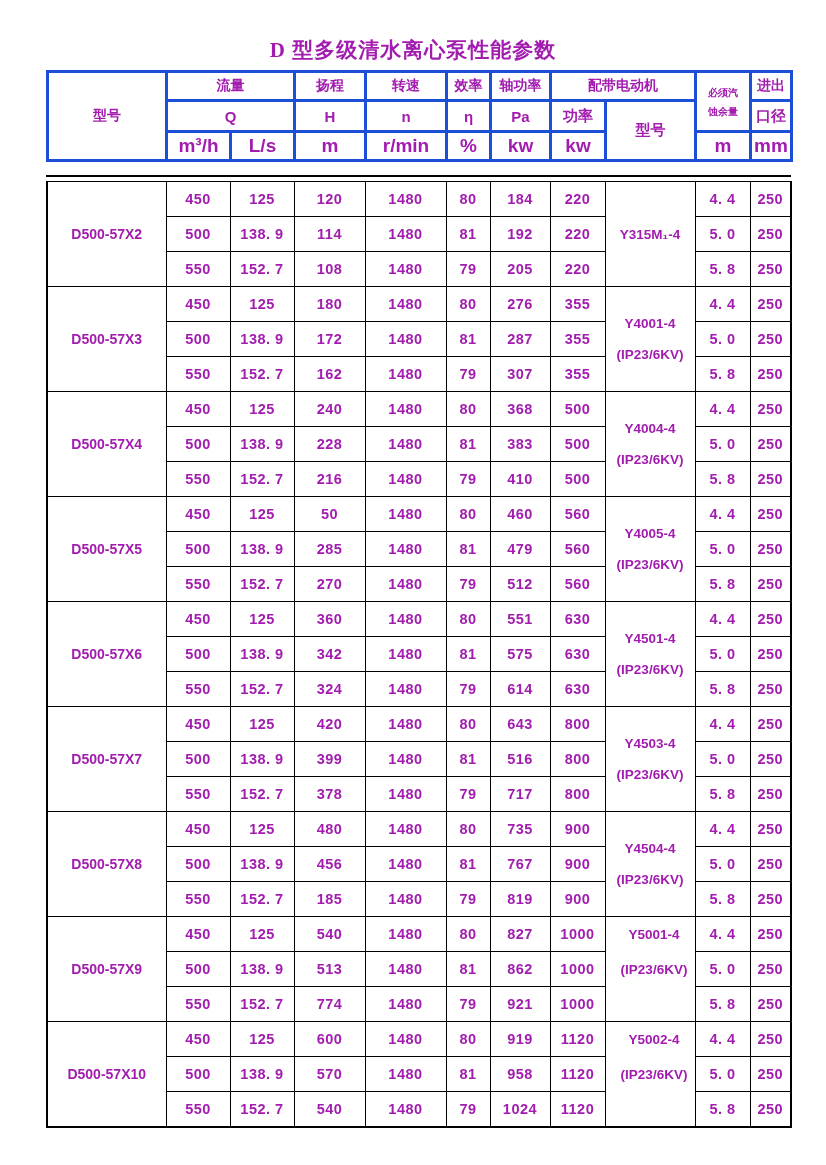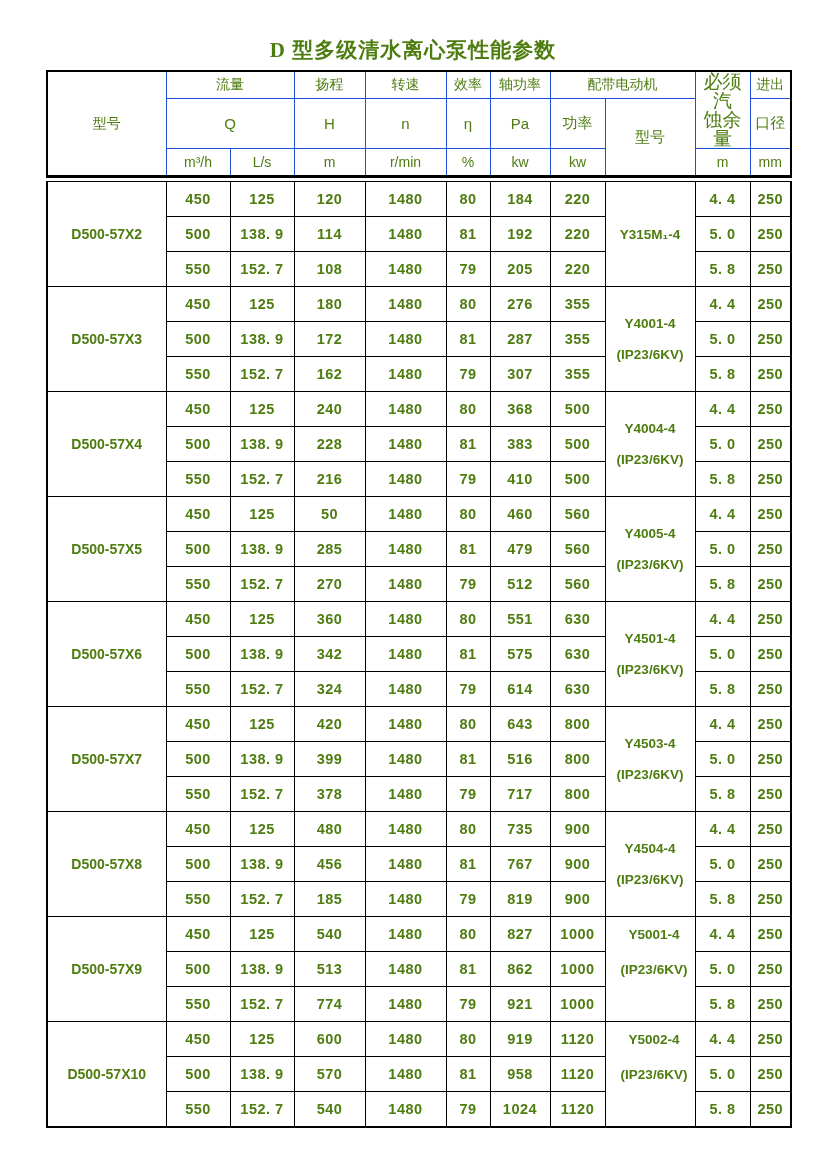--- a/index.html
+++ b/index.html
@@ -1,20 +1,20 @@
 <!DOCTYPE html>
 <html><head>
 <meta charset="utf-8">
 <style>
   html,body{margin:0;padding:0;background:#ffffff;}
   .page{
     position:relative;
     width:826px;height:1165px;
     background:#ffffff;
-    color:#4d7c0f;
+    color:#a21caf;
     font-family:"Liberation Sans",sans-serif;
     overflow:hidden;
   }
   .title{
     position:absolute;
     top:36px;left:0;width:100%;
     text-align:center;
     font-family:"Liberation Serif",serif;
     font-size:21px;
     font-weight:700;
@@ -22,29 +22,29 @@
   }
   table{border-collapse:collapse;table-layout:fixed;}
   td{padding:0;text-align:center;vertical-align:middle;overflow:hidden;}
 
   
   .hdr-table{
     position:absolute;left:46px;top:70px;width:745px;
     border:2px solid #000;border-bottom:3px solid #000;
   }
   .hdr-table td{
-    border:1px solid #1d4ed8;
-    font-weight:400;
+    border:3px solid #1d4ed8;
+    font-weight:700;
     font-size:14px;
   }
   .hdr-table tr.r1 td{height:26px;}
   .hdr-table tr.r2 td{height:28px;font-size:15px;}
-  .hdr-table tr.r3 td{height:26px;font-size:14px;}
+  .hdr-table tr.r3 td{height:26px;font-size:19px;}
   .hdr-table td.cjk{font-size:14px;}
-  .npsh-head div{line-height:19px;font-size:19px;}
+  .npsh-head div{line-height:19px;font-size:10px;}
 
   
   .topline{
     position:absolute;left:46px;top:175px;width:745px;height:0;
     border-top:2px solid #000;
   }
 
   
   .data-table{
     position:absolute;left:46px;top:181px;width:745px;

